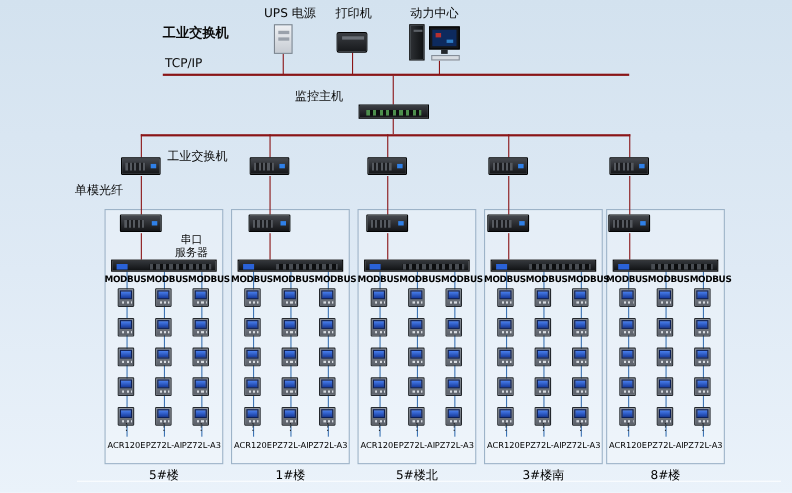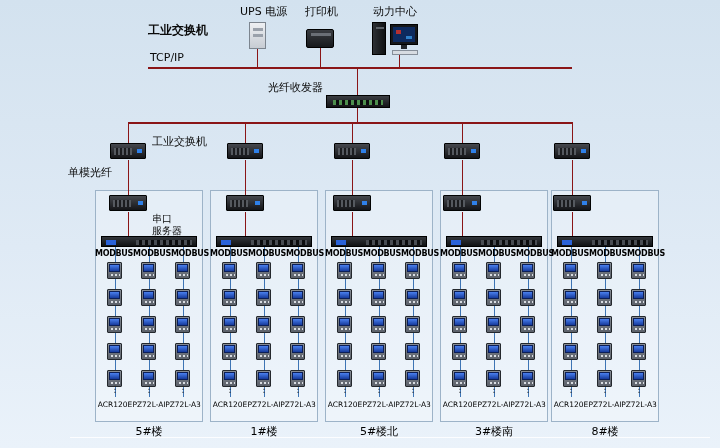--- a/index.html
+++ b/index.html
@@ -62,21 +62,21 @@
 
   .modbus-row { position:absolute; width:108px; display:flex; z-index:3;
     font-size:8px; font-weight:bold; color:#000; letter-spacing:-0.3px; }
   .modbus-row span { flex:1; text-align:center; overflow:visible; white-space:nowrap; }
 
   .ellipsis { position:absolute; width:20px; text-align:center; font-size:9px; line-height:12px; color:#222; z-index:3; }
   .devlbl { position:absolute; width:36px; text-align:center; font-size:7.5px; line-height:9px;
     color:#000; white-space:nowrap; z-index:3; }
   .grp-name { position:absolute; width:108px; text-align:center; font-size:11px; color:#000; z-index:3; }
 
-  .serial-lbl { position:absolute; left:152px; top:213px; width:44px; text-align:left;
+  .serial-lbl { position:absolute; left:152px; top:213px; width:44px; text-align:center;
     font-size:10px; line-height:11.5px; color:#0a0a0a; z-index:6; }
   .divider { position:absolute; left:70px; top:437px; width:640px; height:1px;
     background:rgba(255,255,255,0.85); z-index:1; }
 </style>
 </head>
 <body>
 
 <div id="stage" style="--line-red: #8a1517; --line-blue: #3d74b4;">
 
   <div class="lbl bold" style="left:148px;top:24px">工业交换机</div>
@@ -93,21 +93,21 @@
     </div>
   <div class="stand" style="left:401px;top:45px"></div>
   <div class="keyboard" style="left:392px;top:50px"></div>
 
   <div class="rline" style="left:257px;top:49px;width:1px;height:19px"></div>
   <div class="rline" style="left:320px;top:48px;width:1px;height:20px"></div>
   <div class="rline" style="left:399px;top:55px;width:1px;height:13px"></div>
 
   <div class="rline" style="left:148px;top:67px;width:424px;height:2px"></div>
 
-  <div class="lbl" style="left:268px;top:82px">光纤收发器</div>
+  <div class="lbl" style="left:268px;top:82px">监控主机</div>
   <div class="rline" style="left:357px;top:69px;width:1px;height:26px"></div>
   <div class="switch" style="left:326px;top:95px">
       <div class="ports"></div>
     </div>
   <div class="rline" style="left:357px;top:108px;width:1px;height:14px"></div>
 
   <div class="rline" style="left:128px;top:122px;width:445px;height:2px"></div>
 
   <div class="lbl" style="left:152px;top:136px">工业交换机</div>
   <div class="lbl" style="left:68px;top:167px">单模光纤</div>

